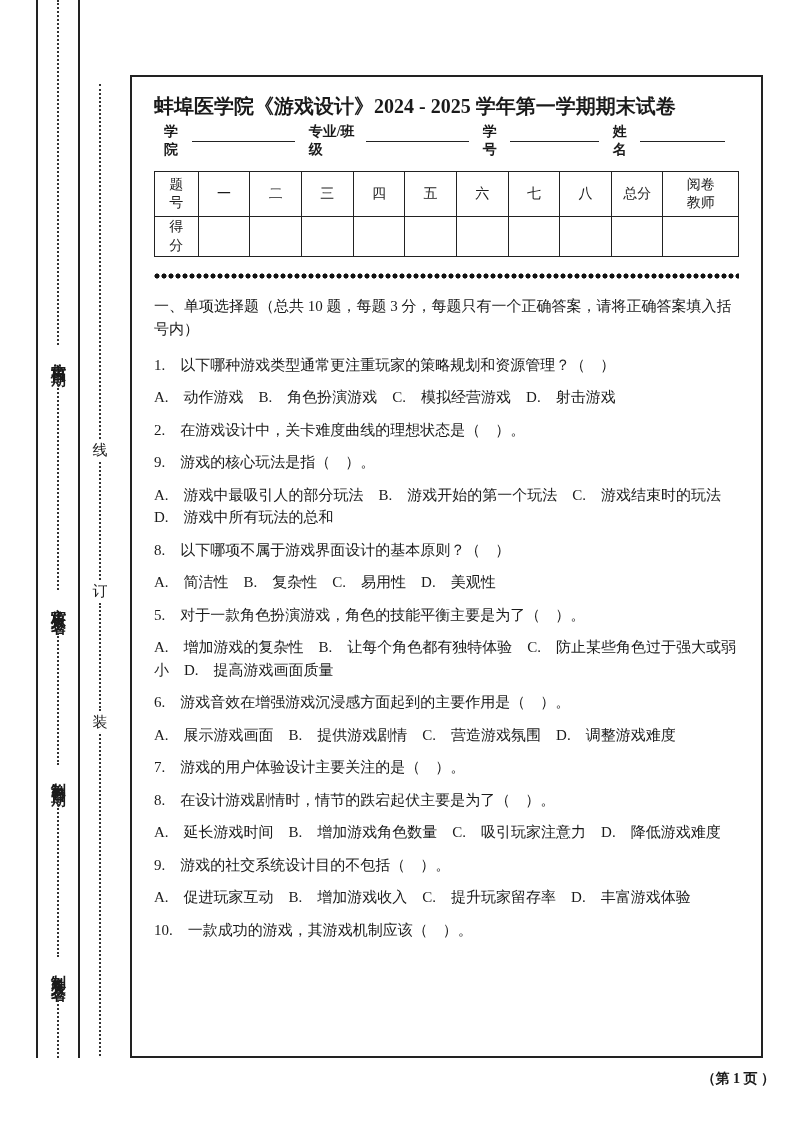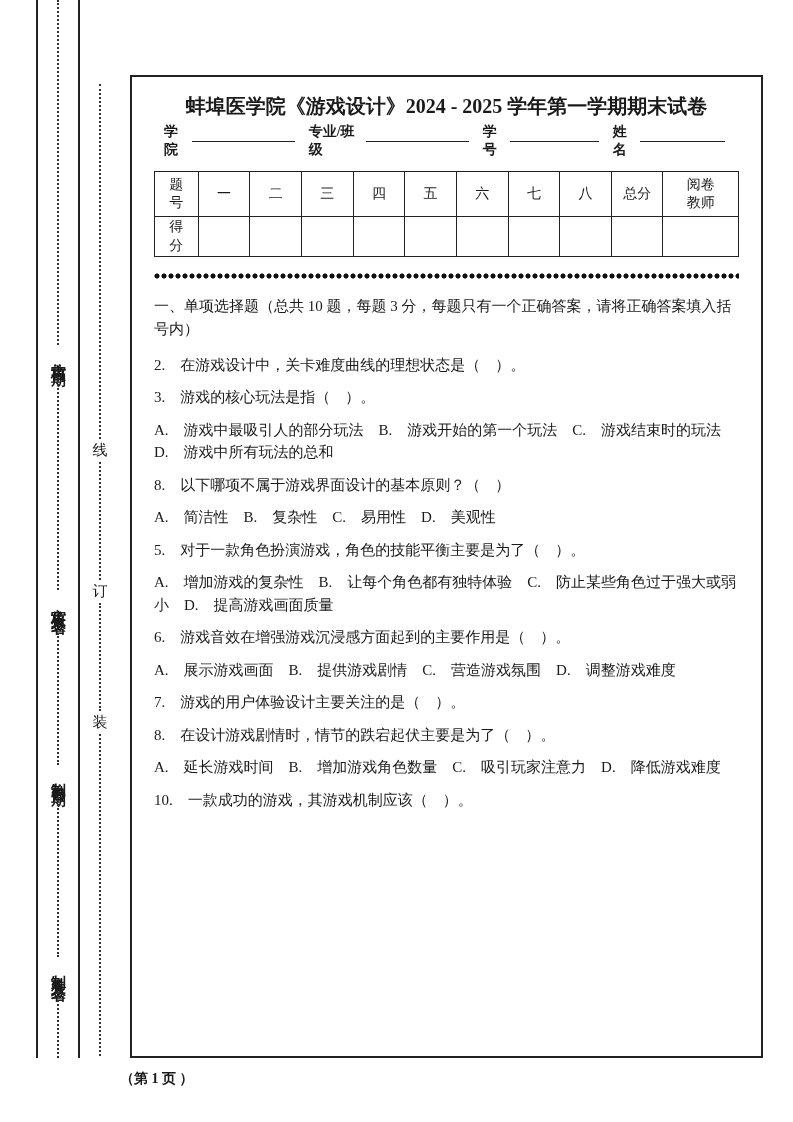--- a/index.html
+++ b/index.html
@@ -34,21 +34,21 @@
   .bind-seg { flex-grow: var(--g, 1); flex-basis: 0; width: 0; border-left: 2.5px dotted #333; }
   .bind-char { font-size: 15px; padding: 4px 0; line-height: 1; }
 
   
   .main-box {
     position: absolute; left: 130px; top: 75px; width: 633px; height: 983px;
     border: 2px solid #222;
     padding: 12px 22px 0 22px;
   }
   .exam-title {
-    font-size: 20px; font-weight: bold; text-align: center;
+    font-size: 20px; font-weight: bold; 
     margin: 4px 0 8px 0; line-height: 1.3;
   }
 
   .fields-row {
     display: flex; align-items: flex-end;
     margin-top: 18px; padding-left: 10px;
     font-size: 14px; font-weight: bold; height: 22px;
   }
   .field-group { display: flex; align-items: flex-start; margin-right: 14px; }
   .blank { display: inline-block; border-bottom: 1.5px solid #222; height: 19px; margin-left: 2px; }
@@ -68,22 +68,22 @@
     background-image: radial-gradient(circle at 3px 3px, #111 2.3px, transparent 2.8px);
     background-size: 7px 6px; background-repeat: repeat-x;
   }
 
   .section-heading { font-size: 15px; line-height: 1.55; margin: 16px 0 0 0; }
 
   .question-list { margin-top: 12px; }
   .question-list p { font-size: 15px; line-height: 1.5; margin: 0 0 10px 0; }
 
   .page-footer {
-    position: absolute; top: 1070px; left: 120px; width: 633px;
-    text-align: left; font-size: 14px; font-weight: bold;
+    position: absolute; top: 1070px; left: 142px; width: 633px;
+    text-align: right; font-size: 14px; font-weight: bold;
   }
 </style>
 </head>
 <body>
 
 <div class="page">
 
   <div class="seal-column">
     <div class="seal-seg" style="--g:2.6"></div>
     <div class="vlabel">审核日期:</div>
@@ -174,27 +174,31 @@
         <td></td>
       </tr>
     </tbody>
       </table>
 
     <div class="dot-separator"></div>
 
     <p class="section-heading">一、单项选择题（总共 10 题，每题 3 分，每题只有一个正确答案，请将正确答案填入括号内）</p>
 
     <div class="question-list">
+  <div class="question-item">
+    <p>1.　以下哪种游戏类型通常更注重玩家的策略规划和资源管理？（　）</p>
+    <p>A.　动作游戏　B.　角色扮演游戏　C.　模拟经营游戏　D.　射击游戏</p>
+  </div>
 
   <div class="question-item">
     <p>2.　在游戏设计中，关卡难度曲线的理想状态是（　）。</p>
   </div>
 
   <div class="question-item">
-    <p>3.　游戏的核心玩法是指（　）。</p>
+    <p>9.　游戏的核心玩法是指（　）。</p>
     <p>A.　游戏中最吸引人的部分玩法　B.　游戏开始的第一个玩法　C.　游戏结束时的玩法　D.　游戏中所有玩法的总和</p>
   </div>
 
   <div class="question-item">
     <p>8.　以下哪项不属于游戏界面设计的基本原则？（　）</p>
     <p>A.　简洁性　B.　复杂性　C.　易用性　D.　美观性</p>
   </div>
 
   <div class="question-item">
     <p>5.　对于一款角色扮演游戏，角色的技能平衡主要是为了（　）。</p>
@@ -208,20 +212,24 @@
 
   <div class="question-item">
     <p>7.　游戏的用户体验设计主要关注的是（　）。</p>
   </div>
 
   <div class="question-item">
     <p>8.　在设计游戏剧情时，情节的跌宕起伏主要是为了（　）。</p>
     <p>A.　延长游戏时间　B.　增加游戏角色数量　C.　吸引玩家注意力　D.　降低游戏难度</p>
   </div>
 
+  <div class="question-item">
+    <p>9.　游戏的社交系统设计目的不包括（　）。</p>
+    <p>A.　促进玩家互动　B.　增加游戏收入　C.　提升玩家留存率　D.　丰富游戏体验</p>
+  </div>
 
   <div class="question-item">
     <p>10.　一款成功的游戏，其游戏机制应该（　）。</p>
   </div>
 </div>
 
   </div>
 
   <div class="page-footer">（第 1 页 ）</div>
 

